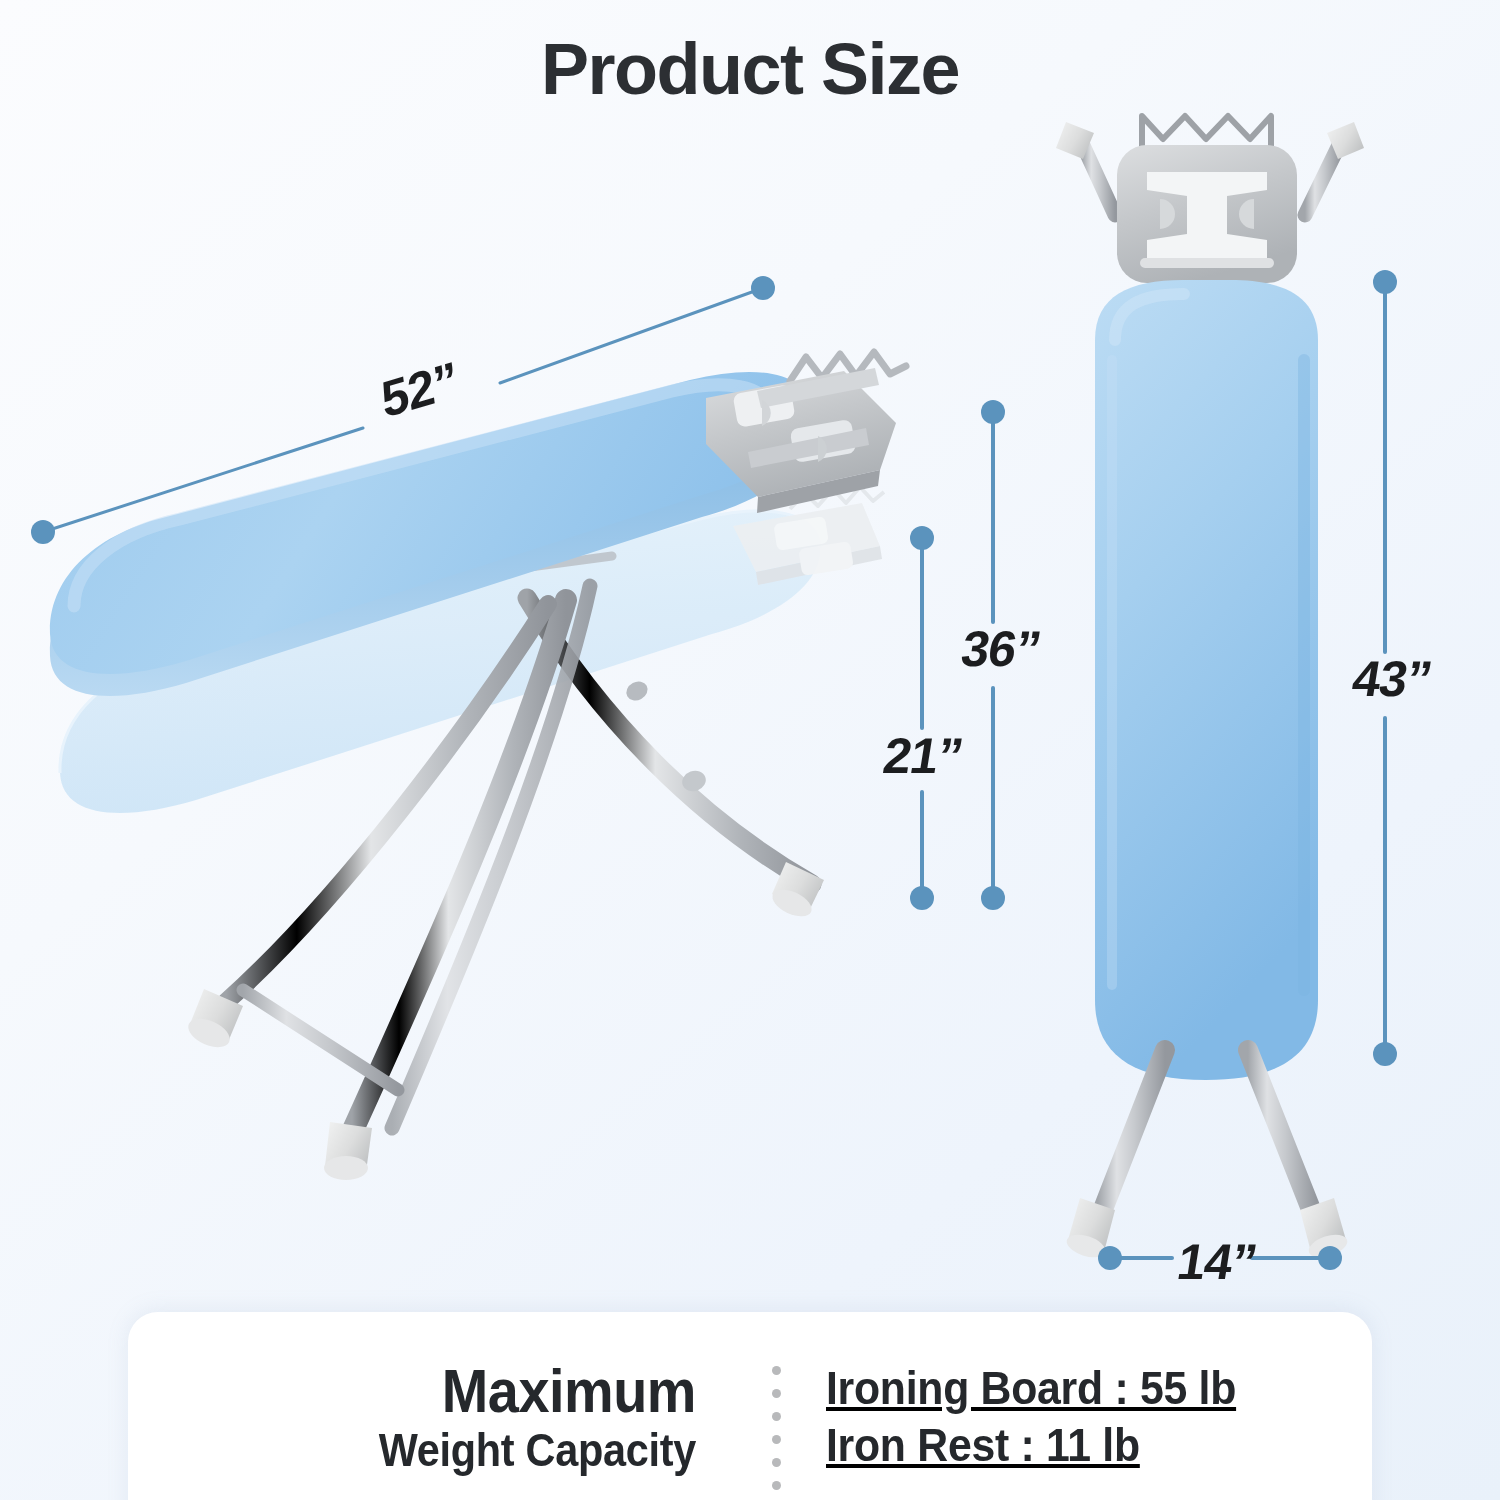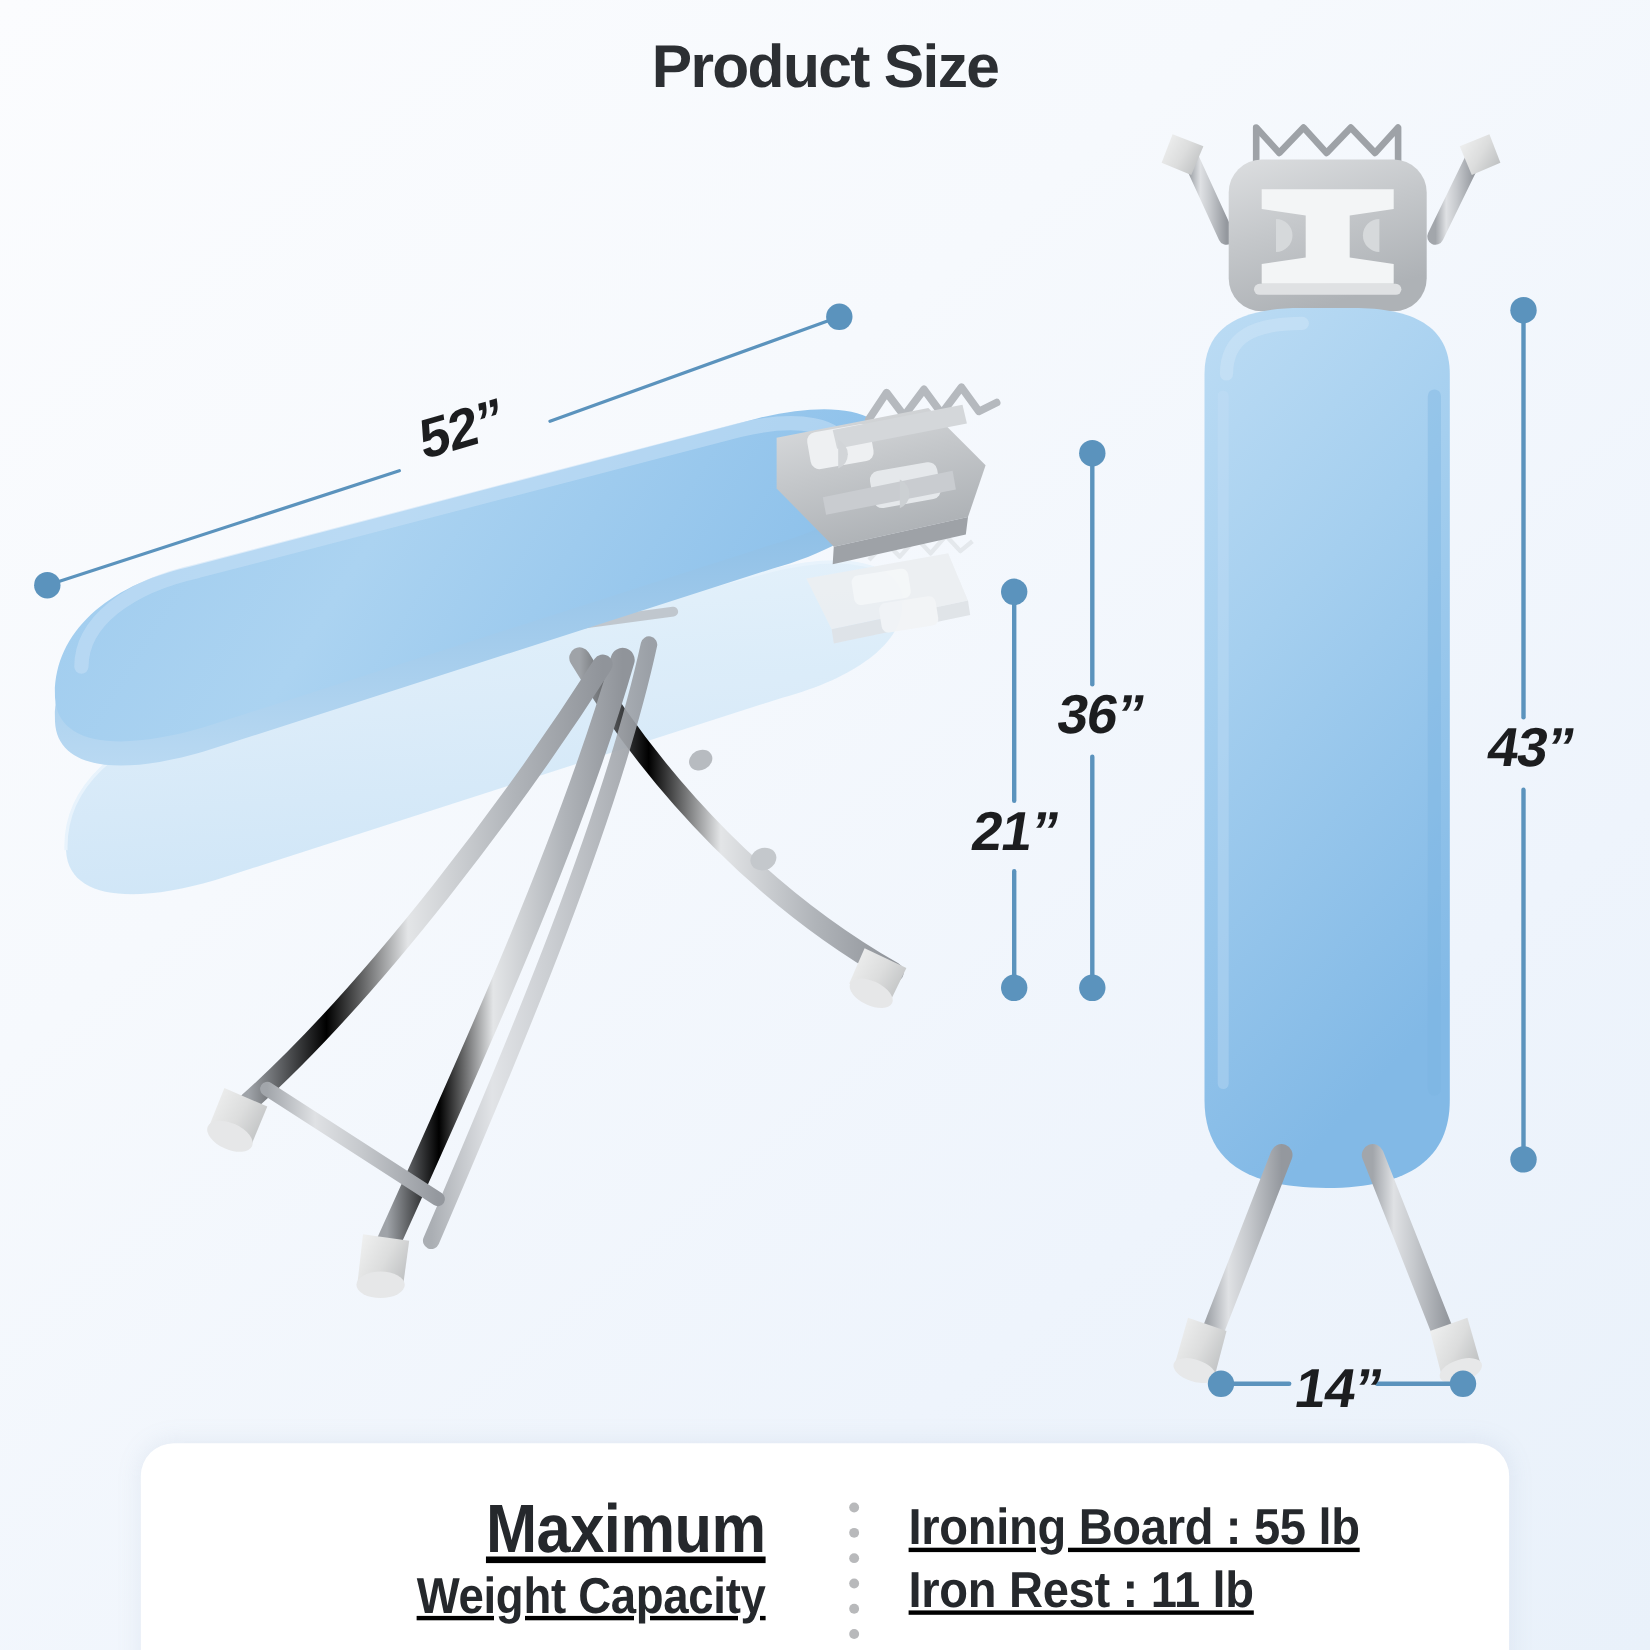--- a/index.html
+++ b/index.html
@@ -21,21 +21,21 @@
     overflow: hidden;
   }
 
   
   #page-title {
     position: absolute;
     top: 30px;
     left: 0;
     width: 1500px;
     text-align: center;
-    font-size: 55px;
+    font-size: 72px;
     font-weight: bold;
     letter-spacing: -1.5px;
     color: #2c2f33;
     line-height: 1.1;
   }
 
   
   #art {
     position: absolute;
     left: 0;
@@ -99,21 +99,20 @@
     display: flex;
     align-items: flex-start;
     box-sizing: border-box;
     padding: 48px 0 0 0;
   }
   #capacity-left {
     width: 620px;
     text-align: right;
     padding-right: 52px;
     box-sizing: border-box;
-    text-decoration: underline;
   }
   #capacity-headline {
     font-size: 62px;
     font-weight: bold;
     color: #25282c;
     line-height: 1.0;
     letter-spacing: -0.5px;
     transform: scaleX(0.9);
     transform-origin: right center;
   }

